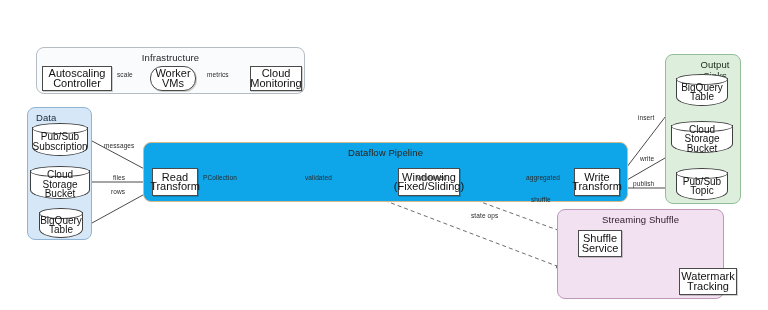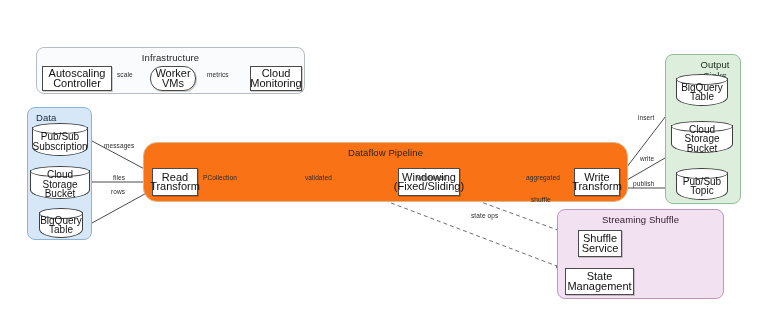--- a/index.html
+++ b/index.html
@@ -14,21 +14,21 @@
     box-sizing:border-box;
   }
   .grp-title{
     position:absolute;left:0;right:0;top:4px;text-align:center;
     font-size:9.5px;color:#20242a;letter-spacing:.1px;
   }
   .grp.infra{background:#fafbfc;border-color:#b6bcc4;}
   .grp.infra .grp-title{color:#20242a;}
   .grp.sources{background:#d6e7f7;border-color:#8fb4d6;}
   .grp.sources .grp-title{text-align:left;left:8px;right:auto;color:#16293c;}
-  .grp.pipeline{background:#f97316;border-color:#d8b98a;border-radius:14px;}
+  .grp.pipeline{background:#0ea5e9;border-color:#d8b98a;}
   .grp.pipeline .grp-title{color:#2a2216;}
   .grp.sinks{background:#ddeedd;border-color:#93bd96;}
   .grp.sinks .grp-title{color:#172a18;margin-left:24px;}
   .grp.stream{background:#f2e1f0;border-color:#bf97bd;}
   .grp.stream .grp-title{color:#2c1a2b;}
 
   .node{
     position:absolute;background:#ffffff;border:1px solid #4a4a4a;
     box-sizing:border-box;display:flex;align-items:center;
     justify-content:center;text-align:center;
@@ -186,20 +186,20 @@
   <div class="edgelabel" style="left:640px;top:139px;">write</div>
   <div class="edgelabel" style="left:633px;top:164px;">publish</div>
 
   <div class="grp stream" style="left:557px;top:193px;width:167px;height:90px;">
     <div class="grp-title">Streaming Shuffle</div>
   </div>
   <div class="node" style="left:578px;top:214px;width:44px;height:27px;">
     <span>Shuffle
 Service</span>
   </div>
-  <div class="node" style="left:565px;top:252px;width:69px;height:27px;">
-    <span>State
-Management</span>
+  <div class="node" style="left:679px;top:252px;width:58px;height:27px;">
+    <span>Watermark
+Tracking</span>
   </div>
   <div class="edgelabel" style="left:531px;top:180px;">shuffle</div>
   <div class="edgelabel" style="left:471px;top:196px;">state ops</div>
 
 </div>
 
 </body></html>

